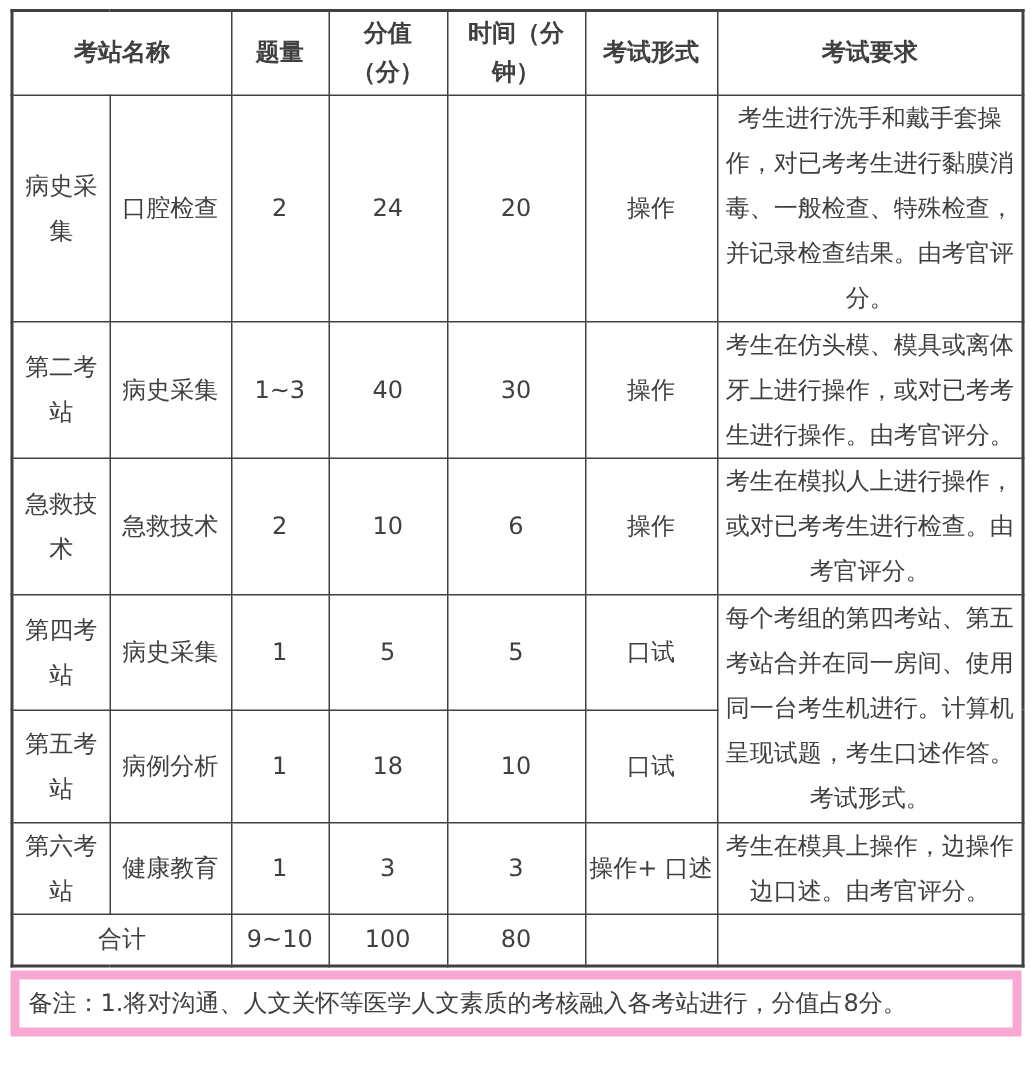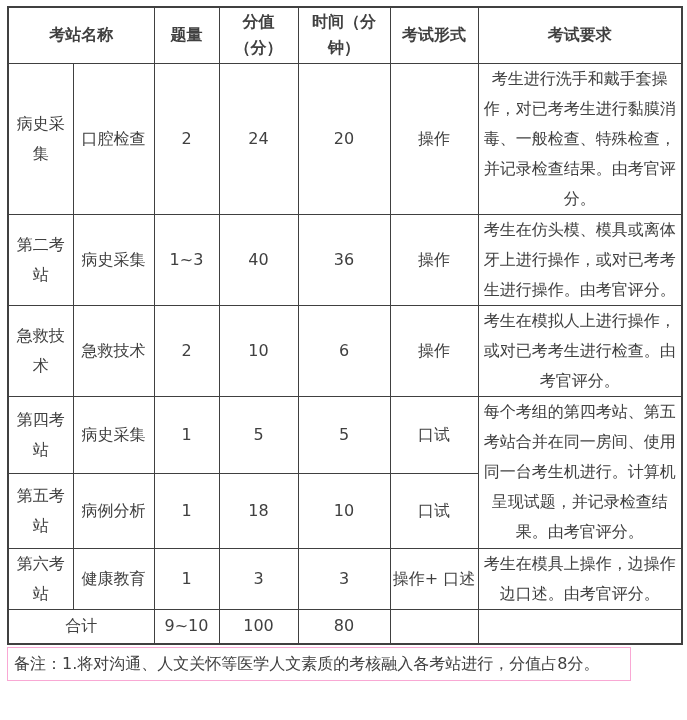--- a/index.html
+++ b/index.html
@@ -48,23 +48,23 @@
     text-align: left;
     padding: 1px 8px;
     line-height: 30px;
   }
   td.total-label {
     font-weight: bold;
     margin-left: 25px;
   }
   .notes-box {
     box-sizing: border-box;
-    width: 624px;
+    width: 674px;
     margin-top: 2px;
-    border: 1px solid #f9a8d4;
+    border: 6px solid #f9a8d4;
     font-size: 16px;
     line-height: 30px;
     padding: 1px 8px 1px 6px;
     background: #ffffff;
   }
 </style>
 </head>
 <body>
 
 <div class="wrap">
@@ -100,21 +100,21 @@
         <td>20</td>
         <td>操作</td>
         <td class="req">考生进行洗手和戴手套操作，对已考考生进行黏膜消毒、一般检查、特殊检查，并记录检查结果。由考官评分。</td>
       </tr>
 
       <tr style="height:88px">
         <td class="station">第二考站</td>
         <td>病史采集</td>
         <td>1~3</td>
         <td>40</td>
-        <td>36</td>
+        <td>30</td>
         <td>操作</td>
         <td class="req">考生在仿头模、模具或离体牙上进行操作，或对已考考生进行操作。由考官评分。</td>
       </tr>
 
       <tr style="height:90px">
         <td class="station">急救技术</td>
         <td>急救技术</td>
         <td>2</td>
         <td>10</td>
         <td>6</td>
@@ -122,21 +122,21 @@
         <td class="req">考生在模拟人上进行操作，或对已考考生进行检查。由考官评分。</td>
       </tr>
 
       <tr style="height:77px">
         <td class="station">第四考站</td>
         <td>病史采集</td>
         <td>1</td>
         <td>5</td>
         <td>5</td>
         <td>口试</td>
-        <td class="req" rowspan="2">每个考组的第四考站、第五考站合并在同一房间、使用同一台考生机进行。计算机呈现试题，并记录检查结果。由考官评分。</td>
+        <td class="req" rowspan="2">每个考组的第四考站、第五考站合并在同一房间、使用同一台考生机进行。计算机呈现试题，考生口述作答。考试形式。</td>
       </tr>
 
       <tr style="height:75px">
         <td class="station">第五考站</td>
         <td>病例分析</td>
         <td>1</td>
         <td>18</td>
         <td>10</td>
         <td>口试</td>
       </tr>

